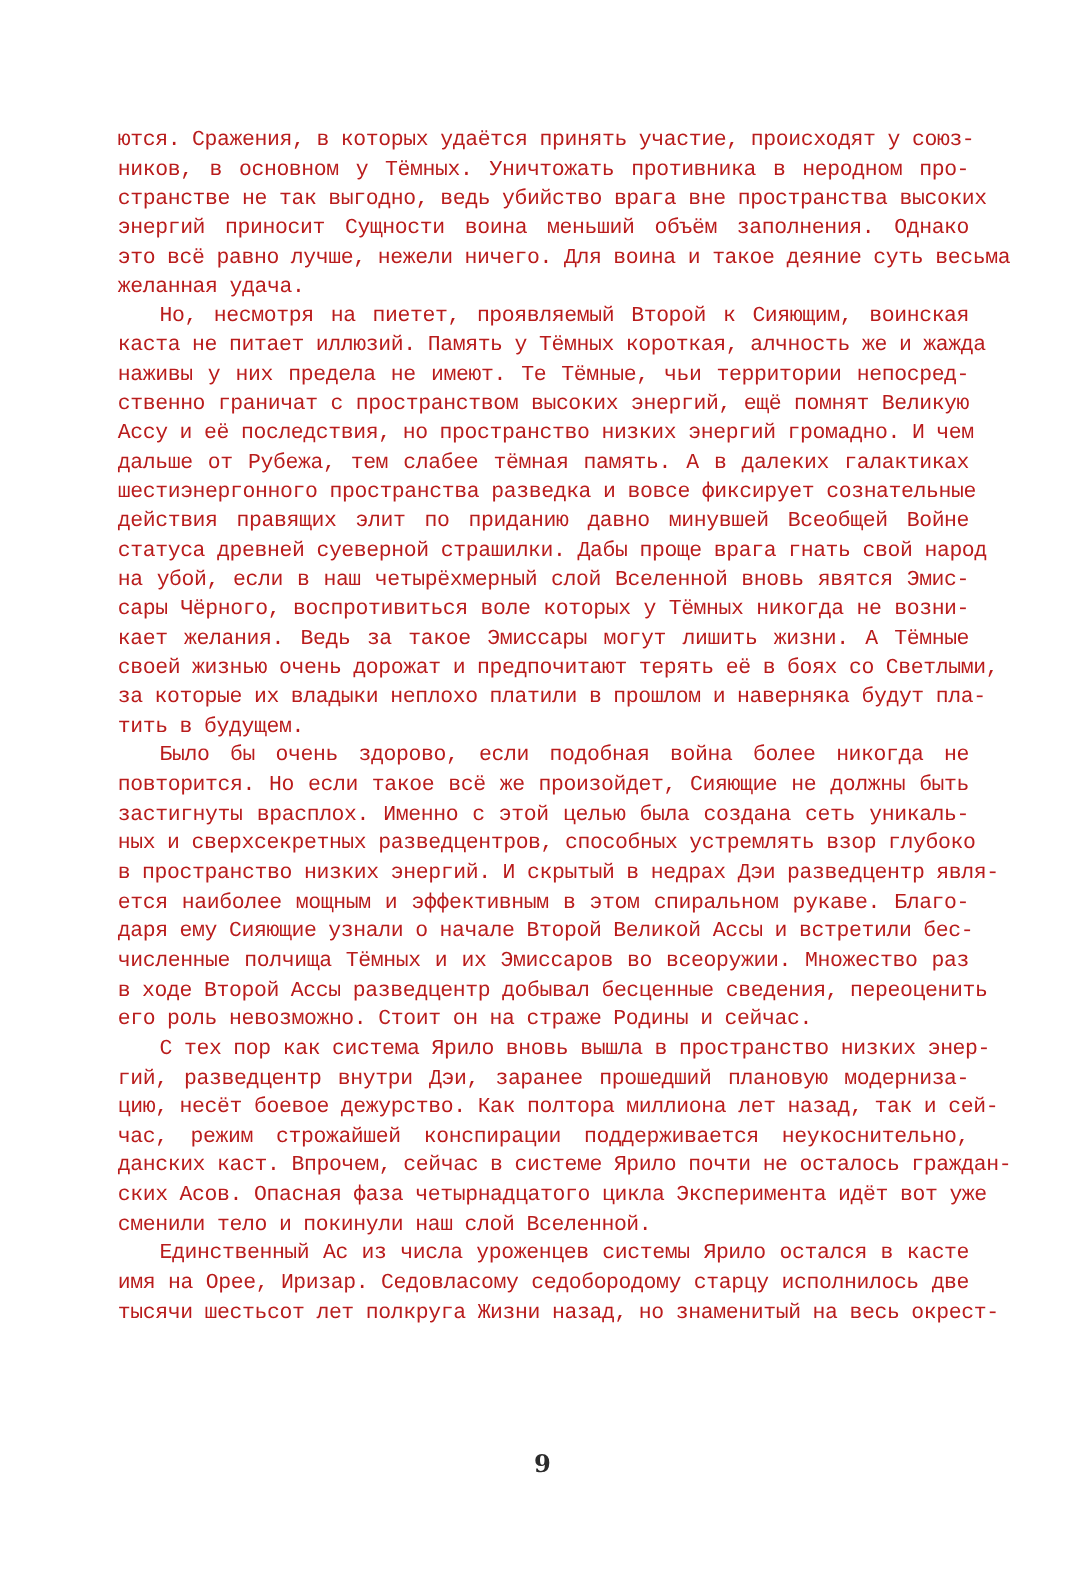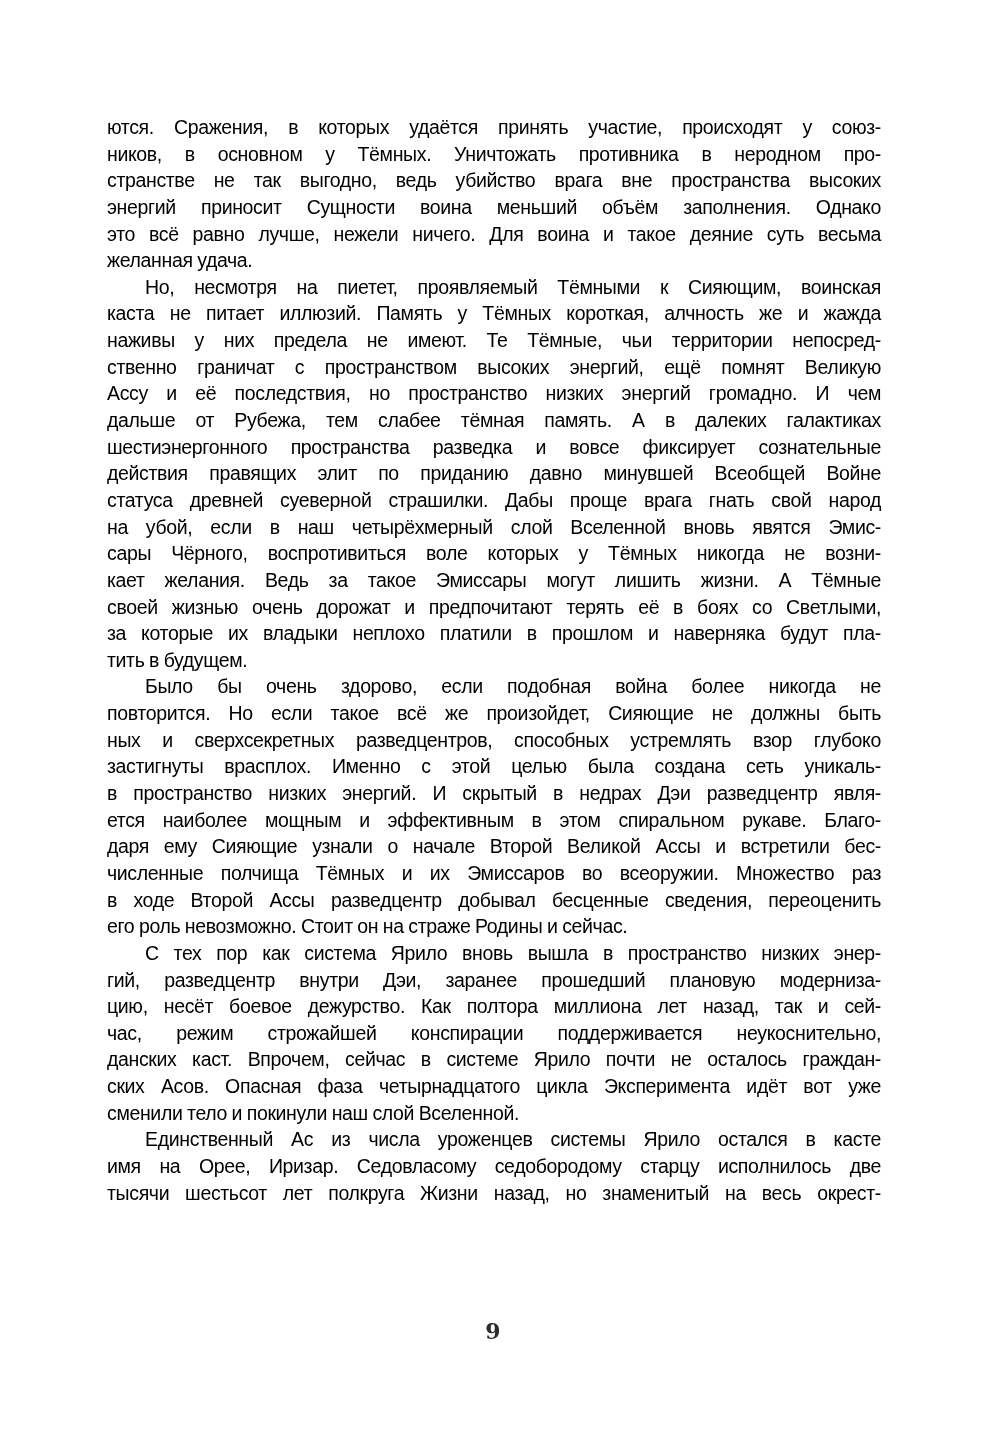--- a/index.html
+++ b/index.html
@@ -11,24 +11,24 @@
     width: 986px;
     height: 1447px;
     position: relative;
     overflow: hidden;
   }
   .page {
     position: absolute;
     left: 107px;
     top: 114px;
     width: 774px;
-    font-family: Liberation Sans, sans-serif;
+    font-family: Liberation Mono, monospace;
     font-size: 19.5px;
     line-height: 26.65px;
-    color: #000000;
+    color: #b91c1c;
     text-align: justify;
     hyphens: manual;
     letter-spacing: -0.35px;
     word-spacing: -0.5px;
   }
   .page p {
     margin: 0;
     padding: 0;
   }
   .line {
@@ -65,42 +65,42 @@
   <p>
     <span class="line">ются. Сражения, в которых удаётся принять участие, происходят у союз-</span>
     <span class="line">ников, в основном у Тёмных. Уничтожать противника в неродном про-</span>
     <span class="line">странстве не так выгодно, ведь убийство врага вне пространства высоких</span>
     <span class="line">энергий приносит Сущности воина меньший объём заполнения. Однако</span>
     <span class="line">это всё равно лучше, нежели ничего. Для воина и такое деяние суть весьма</span>
     <span class="line last">желанная удача.</span>
   </p>
 
   <p>
-    <span class="line indent">Но, несмотря на пиетет, проявляемый Тёмными к Сияющим, воинская</span>
+    <span class="line indent">Но, несмотря на пиетет, проявляемый Второй к Сияющим, воинская</span>
     <span class="line">каста не питает иллюзий. Память у Тёмных короткая, алчность же и жажда</span>
     <span class="line">наживы у них предела не имеют. Те Тёмные, чьи территории непосред-</span>
     <span class="line">ственно граничат с пространством высоких энергий, ещё помнят Великую</span>
     <span class="line">Ассу и её последствия, но пространство низких энергий громадно. И чем</span>
     <span class="line">дальше от Рубежа, тем слабее тёмная память. А в далеких галактиках</span>
     <span class="line">шестиэнергонного пространства разведка и вовсе фиксирует сознательные</span>
     <span class="line">действия правящих элит по приданию давно минувшей Всеобщей Войне</span>
     <span class="line">статуса древней суеверной страшилки. Дабы проще врага гнать свой народ</span>
     <span class="line">на убой, если в наш четырёхмерный слой Вселенной вновь явятся Эмис-</span>
     <span class="line">сары Чёрного, воспротивиться воле которых у Тёмных никогда не возни-</span>
     <span class="line">кает желания. Ведь за такое Эмиссары могут лишить жизни. А Тёмные</span>
     <span class="line">своей жизнью очень дорожат и предпочитают терять её в боях со Светлыми,</span>
     <span class="line">за которые их владыки неплохо платили в прошлом и наверняка будут пла-</span>
     <span class="line last">тить в будущем.</span>
   </p>
 
   <p>
     <span class="line indent">Было бы очень здорово, если подобная война более никогда не</span>
     <span class="line">повторится. Но если такое всё же произойдет, Сияющие не должны быть</span>
+    <span class="line">застигнуты врасплох. Именно с этой целью была создана сеть уникаль-</span>
     <span class="line">ных и сверхсекретных разведцентров, способных устремлять взор глубоко</span>
-    <span class="line">застигнуты врасплох. Именно с этой целью была создана сеть уникаль-</span>
     <span class="line">в пространство низких энергий. И скрытый в недрах Дэи разведцентр явля-</span>
     <span class="line">ется наиболее мощным и эффективным в этом спиральном рукаве. Благо-</span>
     <span class="line">даря ему Сияющие узнали о начале Второй Великой Ассы и встретили бес-</span>
     <span class="line">численные полчища Тёмных и их Эмиссаров во всеоружии. Множество раз</span>
     <span class="line">в ходе Второй Ассы разведцентр добывал бесценные сведения, переоценить</span>
     <span class="line last">его роль невозможно. Стоит он на страже Родины и сейчас.</span>
   </p>
 
   <p>
     <span class="line indent">С тех пор как система Ярило вновь вышла в пространство низких энер-</span>

